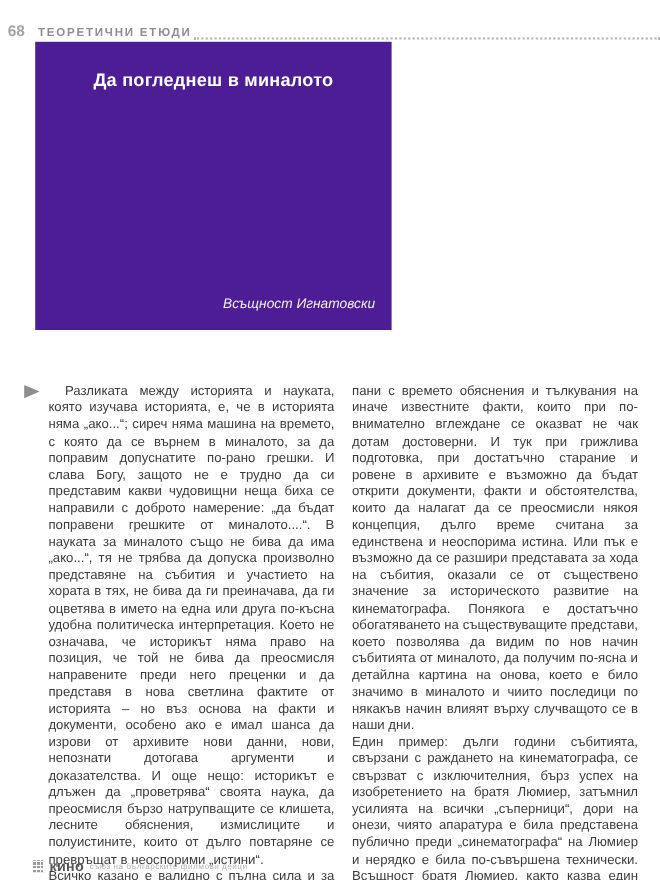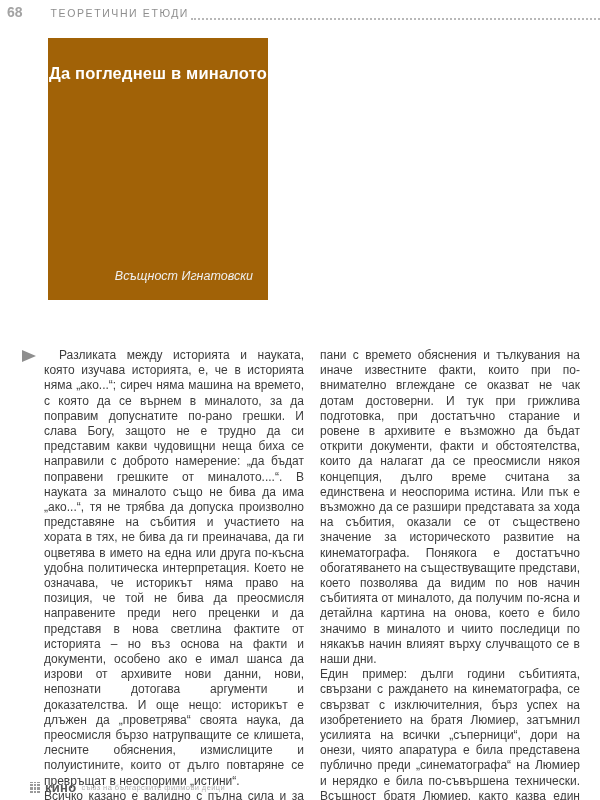--- a/index.html
+++ b/index.html
@@ -3,30 +3,30 @@
 <meta charset="utf-8">
 <style>
   * { margin:0; padding:0; box-sizing:border-box; }
   html,body { background:#e9e9e9; }
   .page {
     position:relative; width:600px; height:800px; margin:0 auto;
     background:#ffffff; overflow:hidden;
     font-family:"Liberation Sans","DejaVu Sans",sans-serif;
   }
   
-  .header { position:absolute; top:4px; left:7px; right:0; height:16px;
+  .header { position:absolute; top:20px; left:7px; right:0; height:16px;
             display:flex; align-items:baseline; }
   .page-num { font-size:14px; font-weight:bold; color:#a3a3a3; }
-  .section-title { margin-left:28px; font-size:10.5px; font-weight:normal;
+  .section-title { margin-left:12px; font-size:10.5px; font-weight:bold;
                    letter-spacing:1.6px; color:#8e8e8e; white-space:nowrap; }
   .leader { flex:1; align-self:flex-end; height:12px; margin-left:2px;
             border-bottom:2px dotted #b8b8b8; }
   
-  .hero { position:absolute; left:48px; top:38px; width:220px; height:262px;
-          background:#a16207; }
+  .hero { position:absolute; left:32px; top:38px; width:324px; height:262px;
+          background:#4c1d95; }
   .hero-title { margin-top:26px; text-align:center; color:#ffffff;
                 font-size:16.5px; font-weight:bold; letter-spacing:0.2px; }
   .hero-author { position:absolute; right:15px; bottom:17px; color:#efefef;
                  font-style:italic; font-size:12.5px; }
   
   .marker { position:absolute; left:22px; top:350px; width:0; height:0;
             border-left:14px solid #8e8e8e; border-top:6px solid transparent;
             border-bottom:6px solid transparent; }
   
   .columns { position:absolute; left:44px; top:348px; width:536px;

